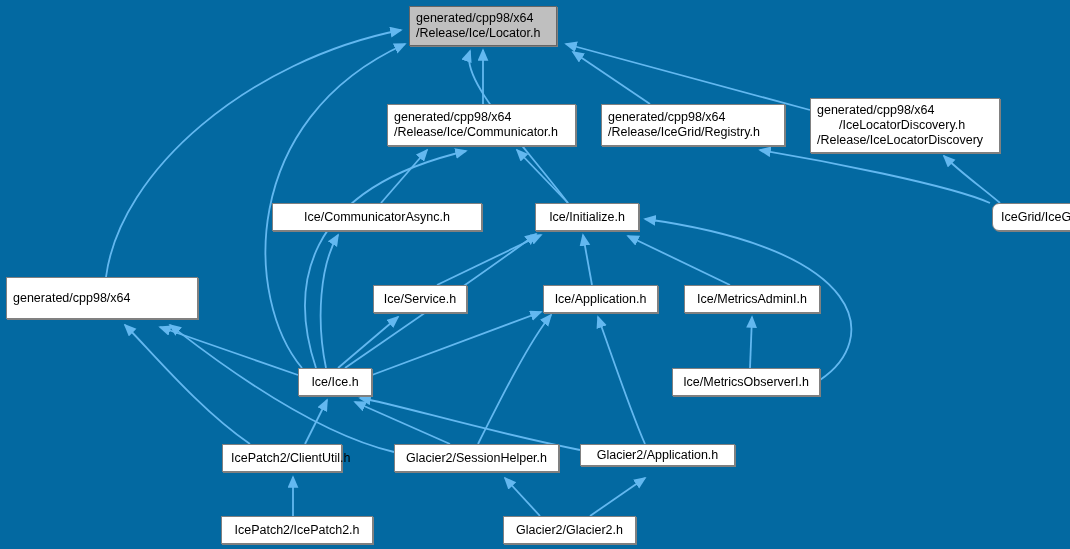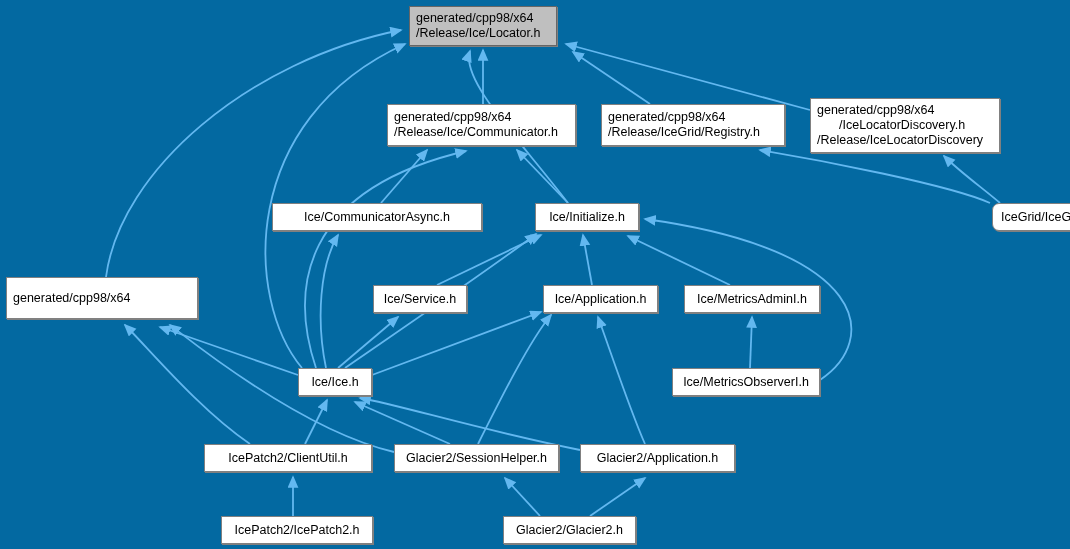--- a/index.html
+++ b/index.html
@@ -111,20 +111,20 @@
       <div class="node" style="left: 810px; top: 98px; width: 190px; height: 55px;"><span class="line">generated/cpp98/x64</span><span class="line indent">/IceLocatorDiscovery.h</span><span class="line">/Release/IceLocatorDiscovery</span></div>
       <div class="node centerline" style="left: 272px; top: 203px; width: 210px; height: 28px;"><span class="line">Ice/CommunicatorAsync.h</span></div>
       <div class="node centerline" style="left: 535px; top: 203px; width: 104px; height: 28px;"><span class="line">Ice/Initialize.h</span></div>
       <div class="node centerline" style="left: 992px; top: 203px; width: 104px; height: 28px; border-radius: 7px;"><span class="line">IceGrid/IceGrid.h</span></div>
       <div class="node" style="left: 6px; top: 277px; width: 192px; height: 42px;"><span class="line">generated/cpp98/x64</span></div>
       <div class="node centerline" style="left: 373px; top: 285px; width: 94px; height: 28px;"><span class="line">Ice/Service.h</span></div>
       <div class="node centerline" style="left: 543px; top: 285px; width: 115px; height: 28px;"><span class="line">Ice/Application.h</span></div>
       <div class="node centerline" style="left: 684px; top: 285px; width: 136px; height: 28px;"><span class="line">Ice/MetricsAdminI.h</span></div>
       <div class="node centerline" style="left: 672px; top: 368px; width: 148px; height: 28px;"><span class="line">Ice/MetricsObserverI.h</span></div>
       <div class="node centerline" style="left: 298px; top: 368px; width: 74px; height: 28px;"><span class="line">Ice/Ice.h</span></div>
-      <div class="node centerline" style="left: 204px; top: 444px; width: 168px; height: 28px;"><span class="line">IcePatch2/ClientUtil.h</span></div>
+      <div class="node centerline" style="left: 222px; top: 444px; width: 120px; height: 28px;"><span class="line">IcePatch2/ClientUtil.h</span></div>
       <div class="node centerline" style="left: 394px; top: 444px; width: 165px; height: 28px;"><span class="line">Glacier2/SessionHelper.h</span></div>
-      <div class="node centerline" style="left: 580px; top: 444px; width: 155px; height: 28px;"><span class="line">Glacier2/Application.h</span></div>
+      <div class="node centerline" style="left: 580px; top: 444px; width: 155px; height: 22px;"><span class="line">Glacier2/Application.h</span></div>
       <div class="node centerline" style="left: 221px; top: 516px; width: 152px; height: 28px;"><span class="line">IcePatch2/IcePatch2.h</span></div>
       <div class="node centerline" style="left: 503px; top: 516px; width: 133px; height: 28px;"><span class="line">Glacier2/Glacier2.h</span></div>
     </div>
 
 </div>
 
 </body></html>

